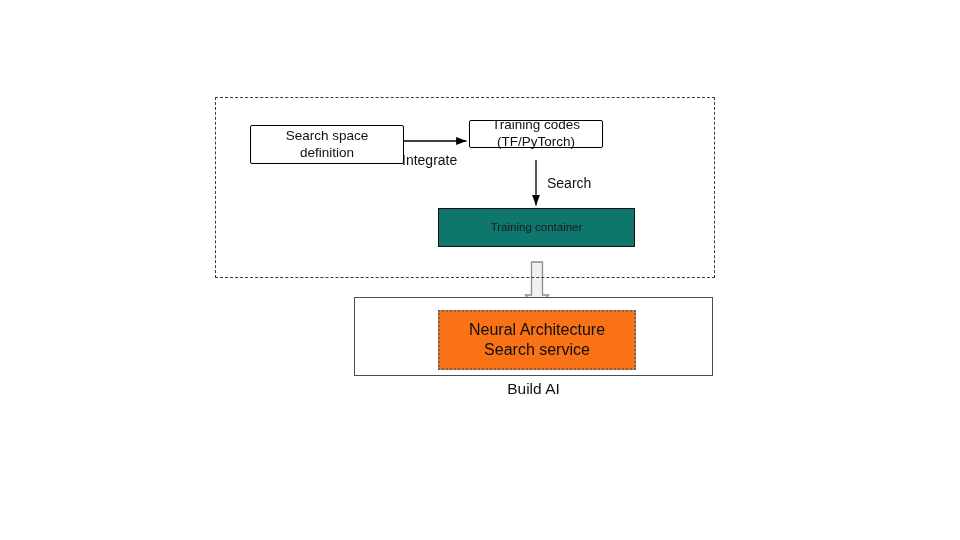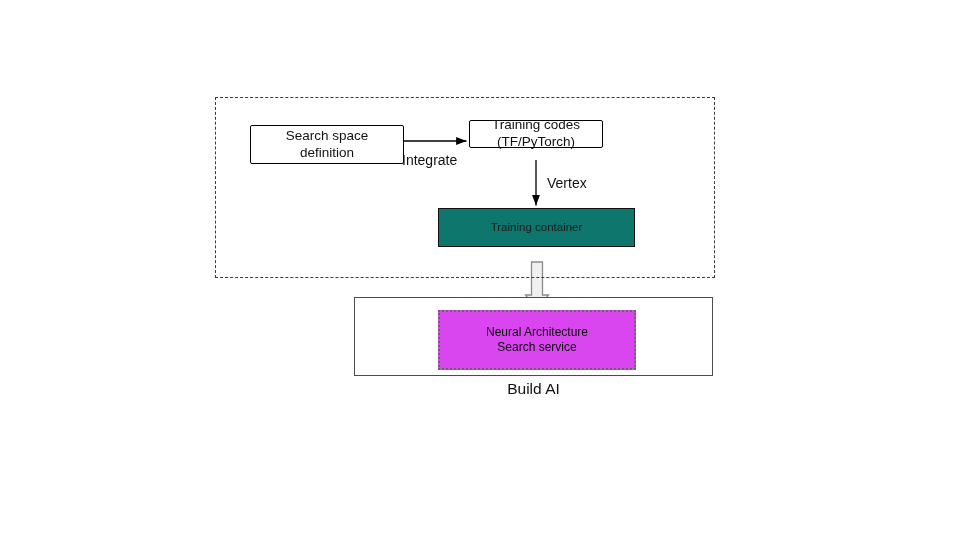--- a/index.html
+++ b/index.html
@@ -84,23 +84,23 @@
     background: #ffffff;
     border: 1.4px solid #4d4d4d;
   }
 
   
   #node-nas-service {
     left: 438px;
     top: 310px;
     width: 198px;
     height: 60px;
-    background: #d946ef;
+    background: #f97316;
     border: 2px dotted #666666;
-    font-size: 12px;
+    font-size: 16px;
     color: #0d0d0d;
   }
 
   
   #label-vertex-ai {
     position: absolute;
     left: 354px;
     top: 380px;
     width: 359px;
     text-align: center;
@@ -170,17 +170,17 @@
   <div class="node rounded-box" id="node-training-codes">Training codes
 (TF/PyTorch)</div>
 
   <div class="node" id="node-training-container">Training container</div>
 
   <div class="node" id="node-nas-service">Neural Architecture
 Search service</div>
 
   <div class="edge-label" id="label-integrate">Integrate</div>
 
-  <div class="edge-label" id="label-build">Vertex</div>
+  <div class="edge-label" id="label-build">Search</div>
 
   <div id="label-vertex-ai">Build AI</div>
 
 </div>
 
 </body></html>

